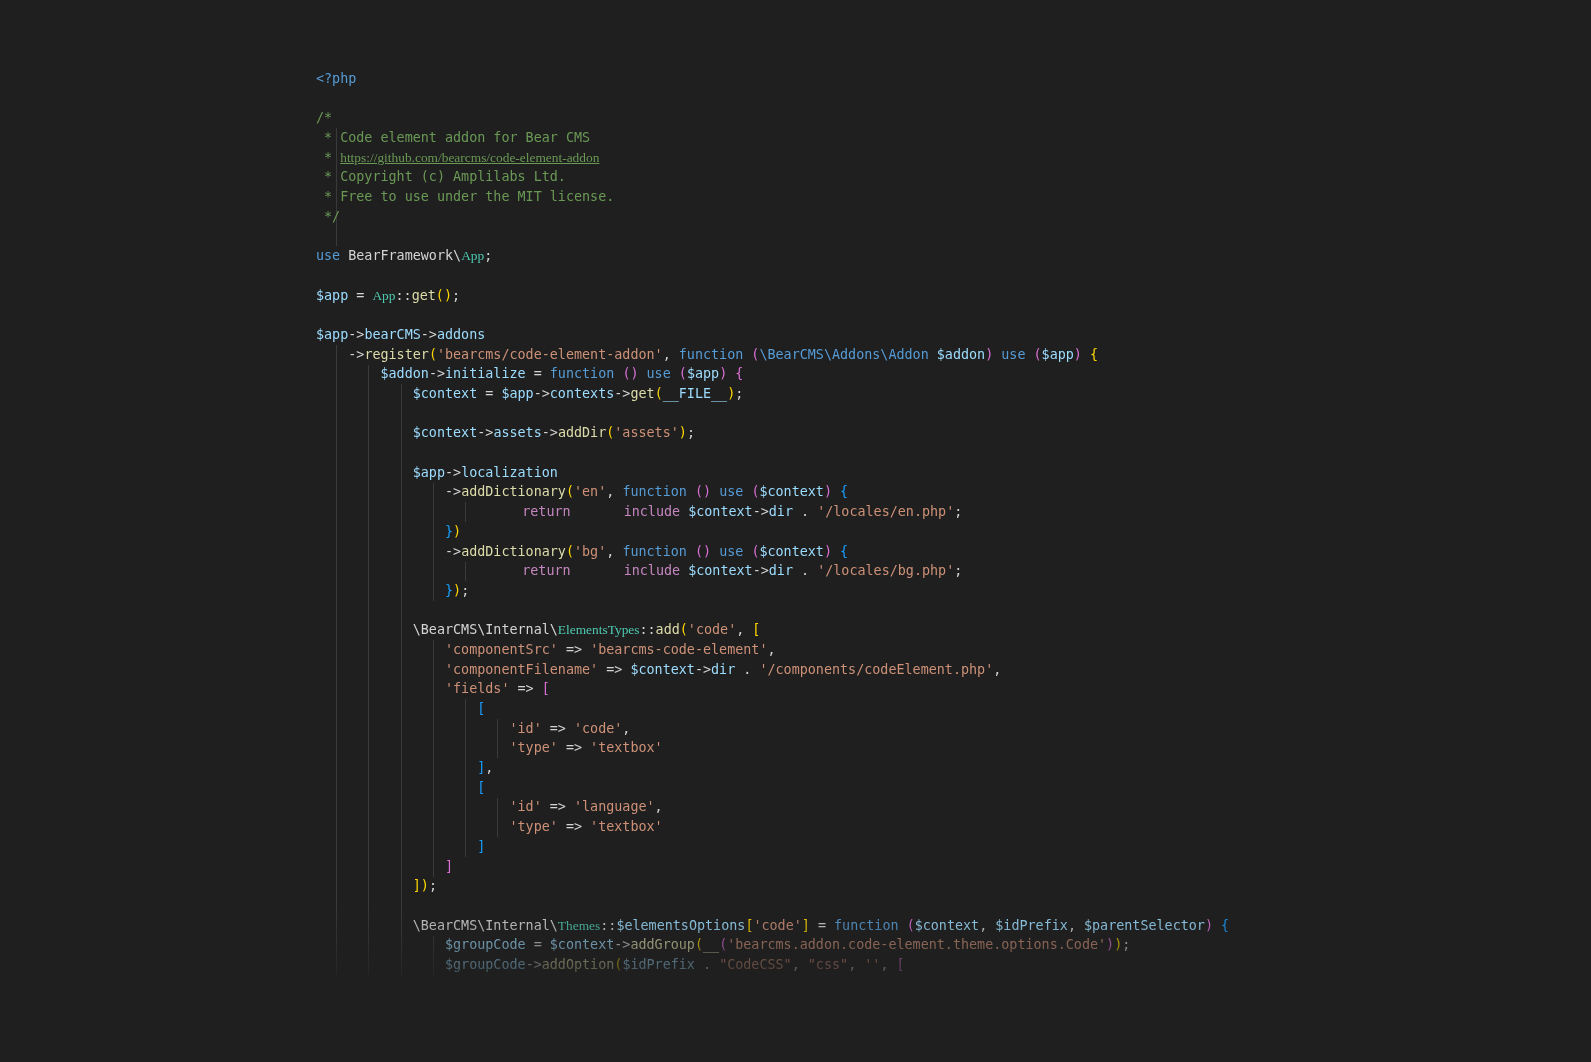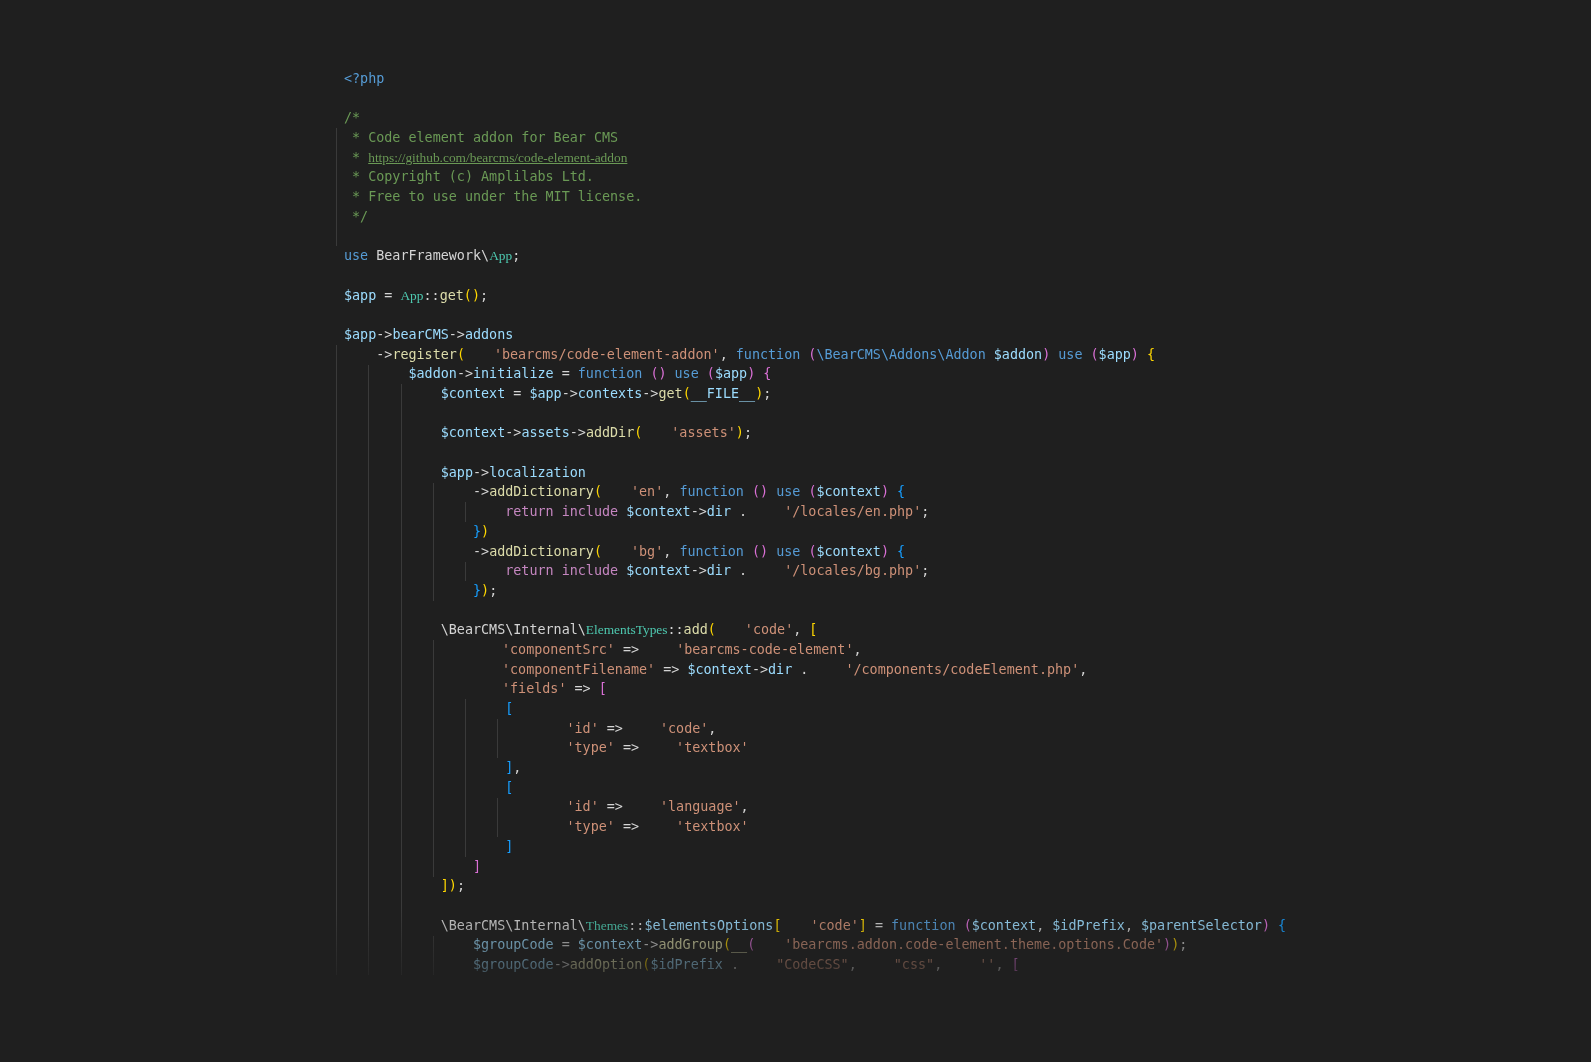--- a/index.html
+++ b/index.html
@@ -15,38 +15,38 @@
     width: 1591px;
     height: 1062px;
     background: var(--bg, #1f1f1f);
     font-family: "DejaVu Sans Mono", "Liberation Mono", monospace;
     font-size: 13.4px;
     line-height: 19.7px;
     color: var(--pun, #d4d4d4);
   }
   #code-area {
     position: absolute;
-    left: 344px;
+    left: 316px;
     top: 69px;
     white-space: pre;
   }
   .code-line {
     height: 19.7px;
     white-space: pre;
   }
   .indent-guide {
     position: absolute;
     width: 1px;
     background: var(--guide, #3a3a3a);
   }
   
   .kw  { color: var(--kw);  }
-  .ctl { color: var(--ctl); }
+  .ctl { color: var(--ctl); margin-left: 45px; }
   .com { color: var(--com); }
-  .str { color: var(--str); margin-left: 29px; }
+  .str { color: var(--str); }
   .cls { color: var(--cls); font-family: Liberation Serif, serif; }
   .fn  { color: var(--fn);  }
   .var { color: var(--var); }
   .pun { color: var(--pun); }
   .b1  { color: var(--b1);  }
   .b2  { color: var(--b2);  }
   .b3  { color: var(--b3);  }
   .lnk { color: var(--com); text-decoration: underline; font-family: Liberation Serif, serif; }
   #bottom-fade {
     position: absolute;

